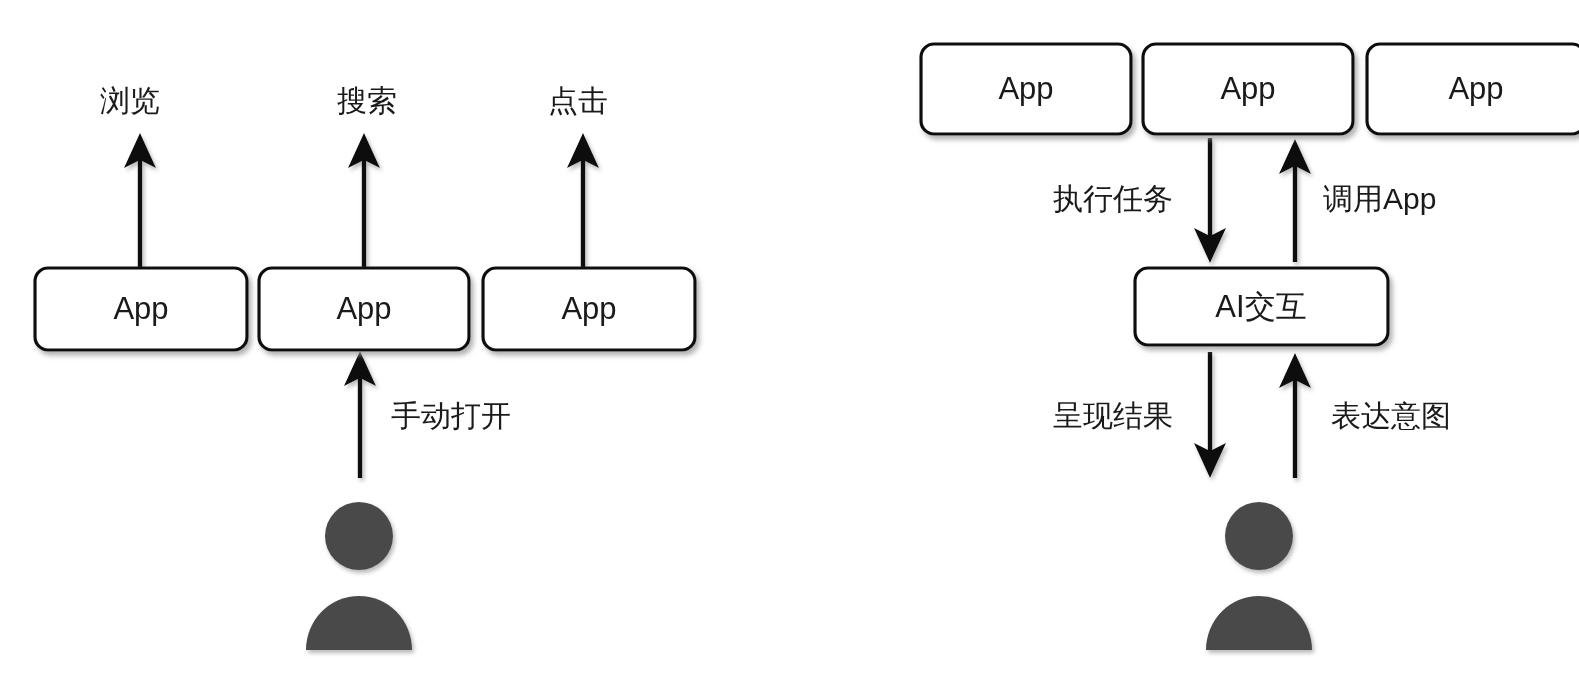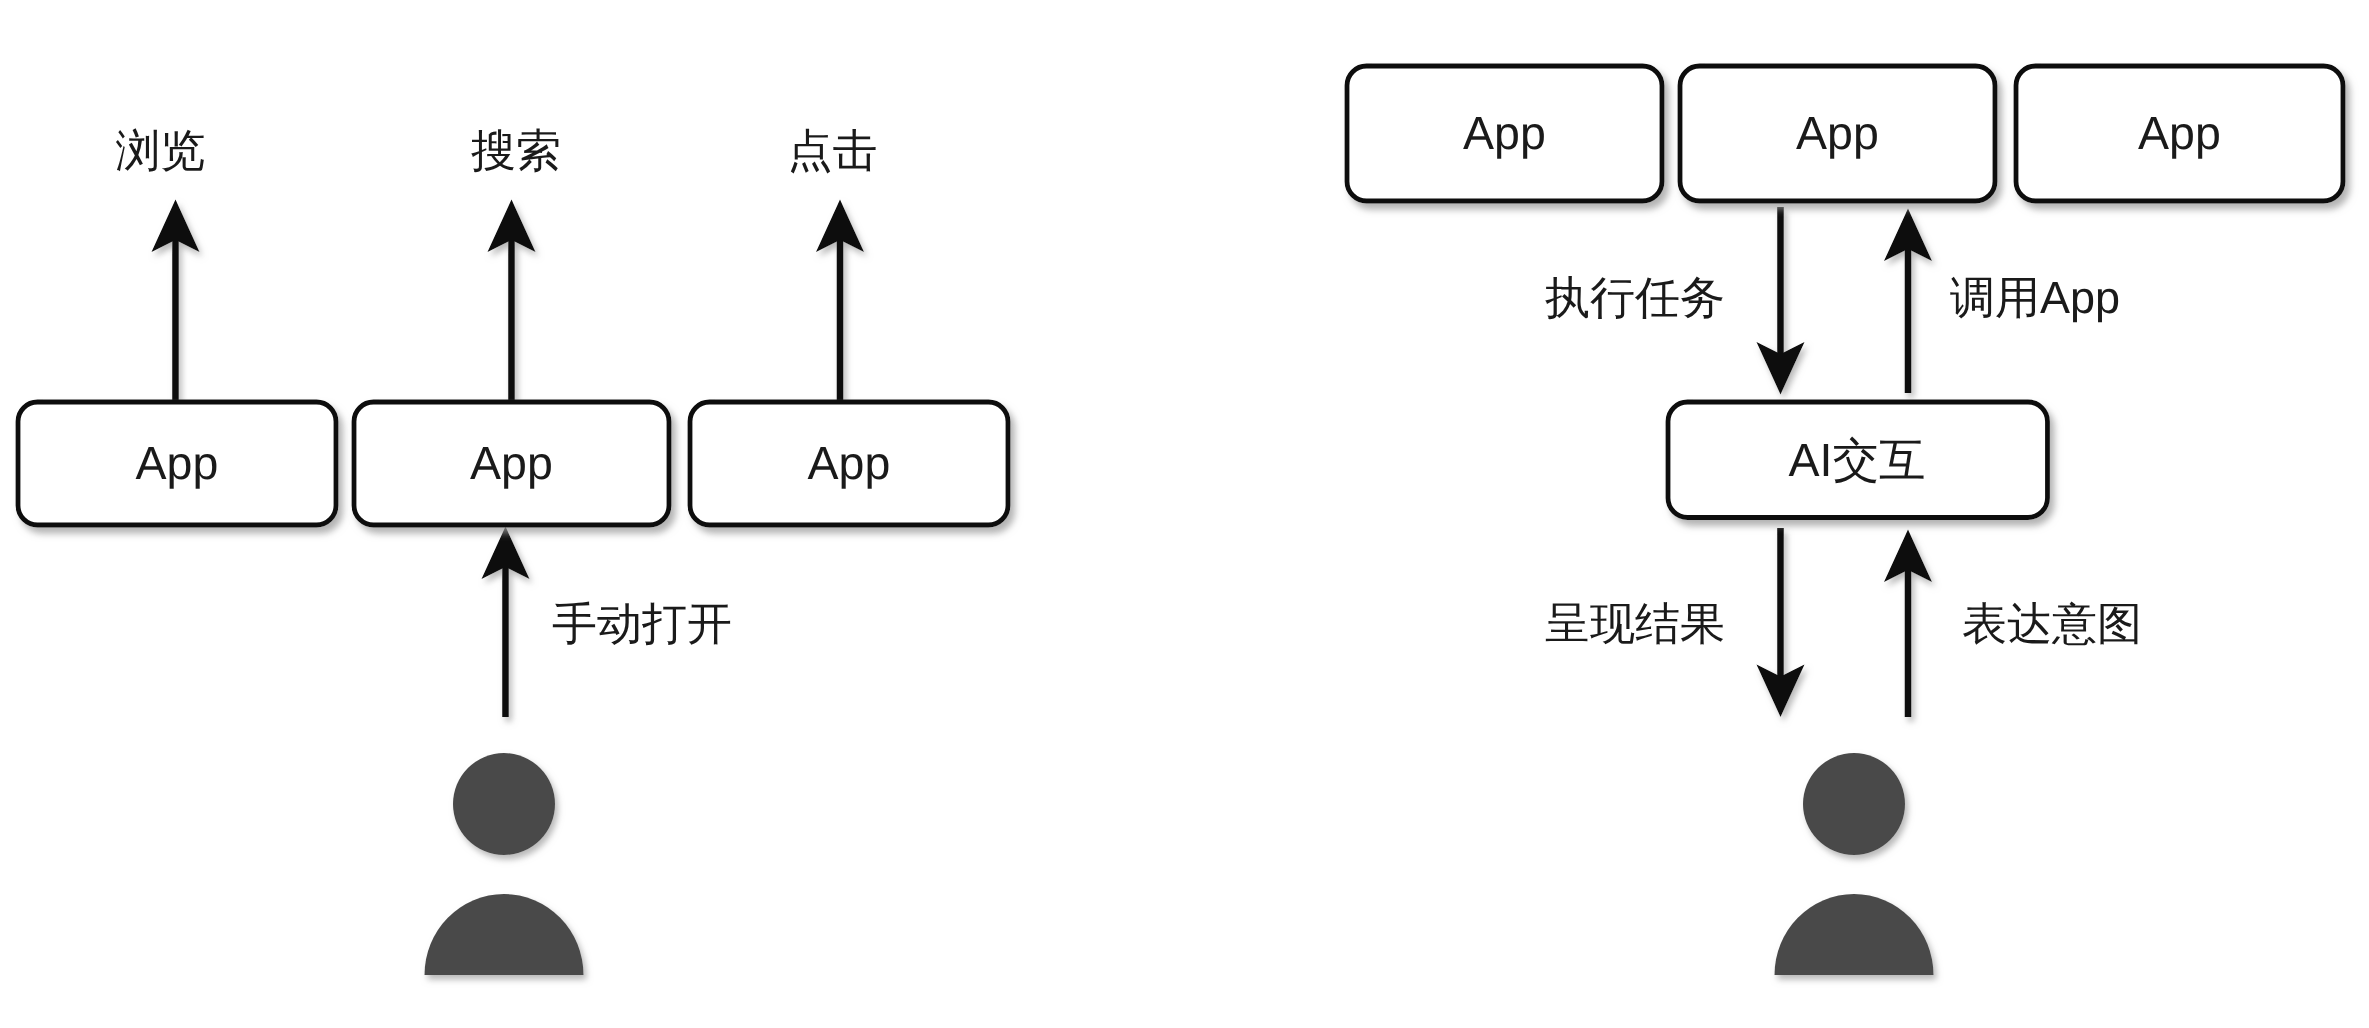--- a/index.html
+++ b/index.html
@@ -11,20 +11,21 @@
     width: 1579px;
     height: 685px;
     font-family: "Liberation Sans", "DejaVu Sans", sans-serif;
     overflow: hidden;
   }
   #diagram-root {
     position: relative;
     width: 1304px;
     height: 685px;
     background: #ffffff;
+    margin-left: 23px;
   }
   svg.diagram-svg {
     position: absolute;
     left: 0;
     top: 0;
     width: 1579px;
     height: 685px;
   }
   .node-box-rect {
     fill: #ffffff;

